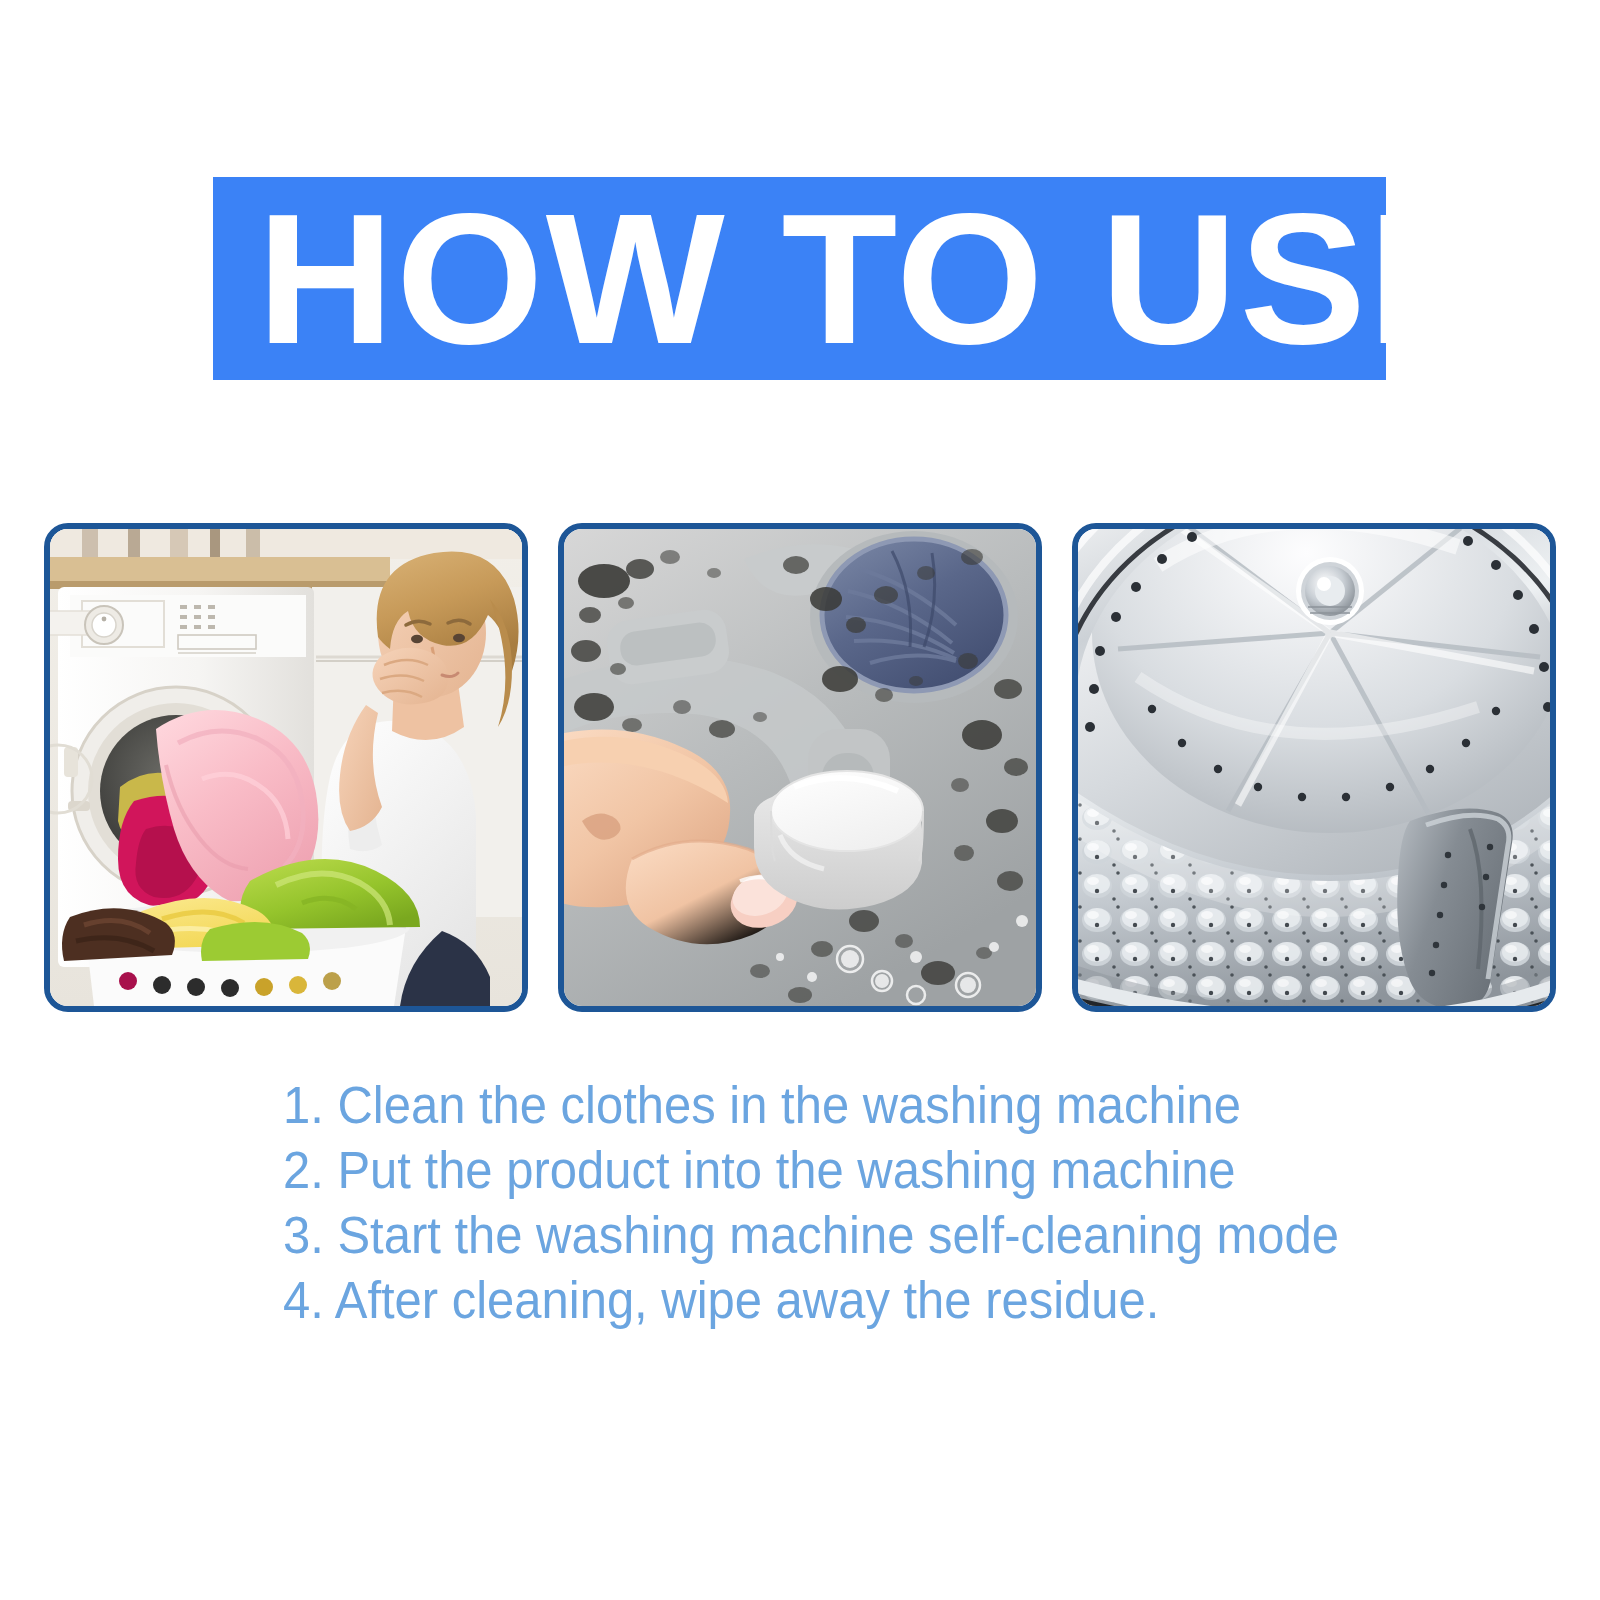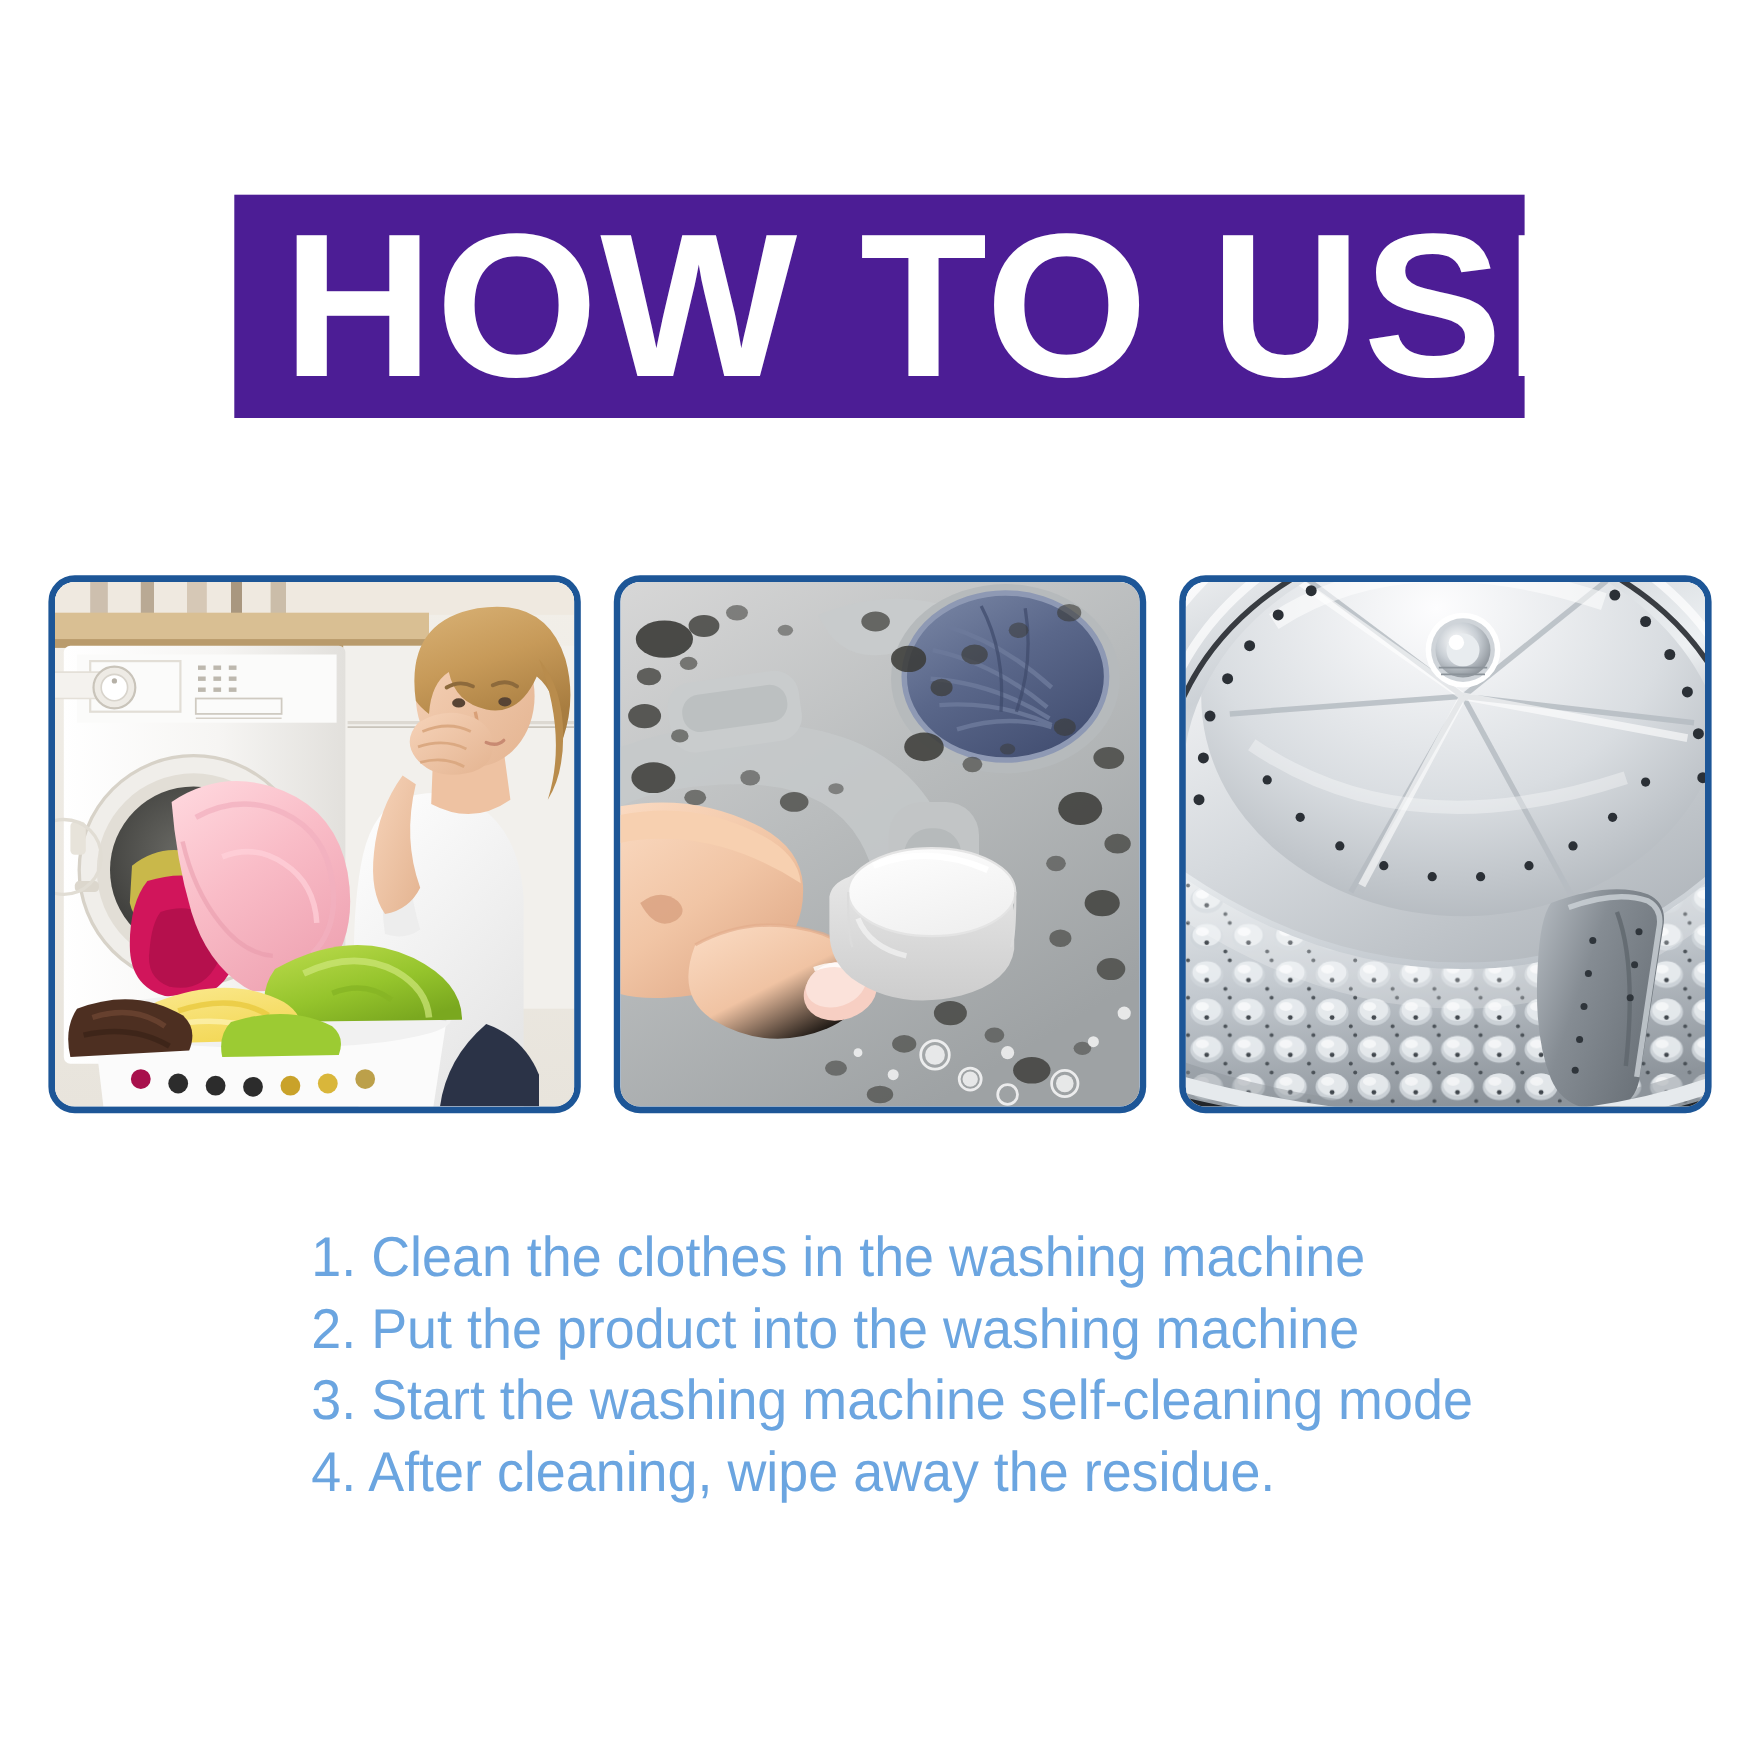--- a/index.html
+++ b/index.html
@@ -11,21 +11,21 @@
     position: relative;
     font-family: "Liberation Sans", sans-serif;
     overflow: hidden;
   }
 
   
   #title-banner {
     position: absolute;
     left: 213px; top: 177px;
     width: 1173px; height: 203px;
-    background: #4c1d95;
+    background: #3b82f6;
     display: flex;
     align-items: center;
   }
   #title-text {
     font-family: "Liberation Sans", sans-serif;
     font-weight: bold;
     font-size: 186px;
     line-height: 186px;
     color: #FFFFFF;
     letter-spacing: 2px;
@@ -51,21 +51,21 @@
     overflow: hidden;
     position: relative;
     background: #ffffff;
     box-sizing: border-box;
   }
   .photo-card svg { display: block; width: 100%; height: 100%; }
 
   
   #steps-list {
     position: absolute;
-    left: 283px; top: 1110px;
+    left: 283px; top: 1073px;
     width: 1100px;
   }
   .step-line {
     font-family: "Liberation Sans", sans-serif;
     font-size: 51px;
     line-height: 65px;
     color: #6BA5E0;
     white-space: nowrap;
     transform: scaleX(0.96);
     transform-origin: left center;

